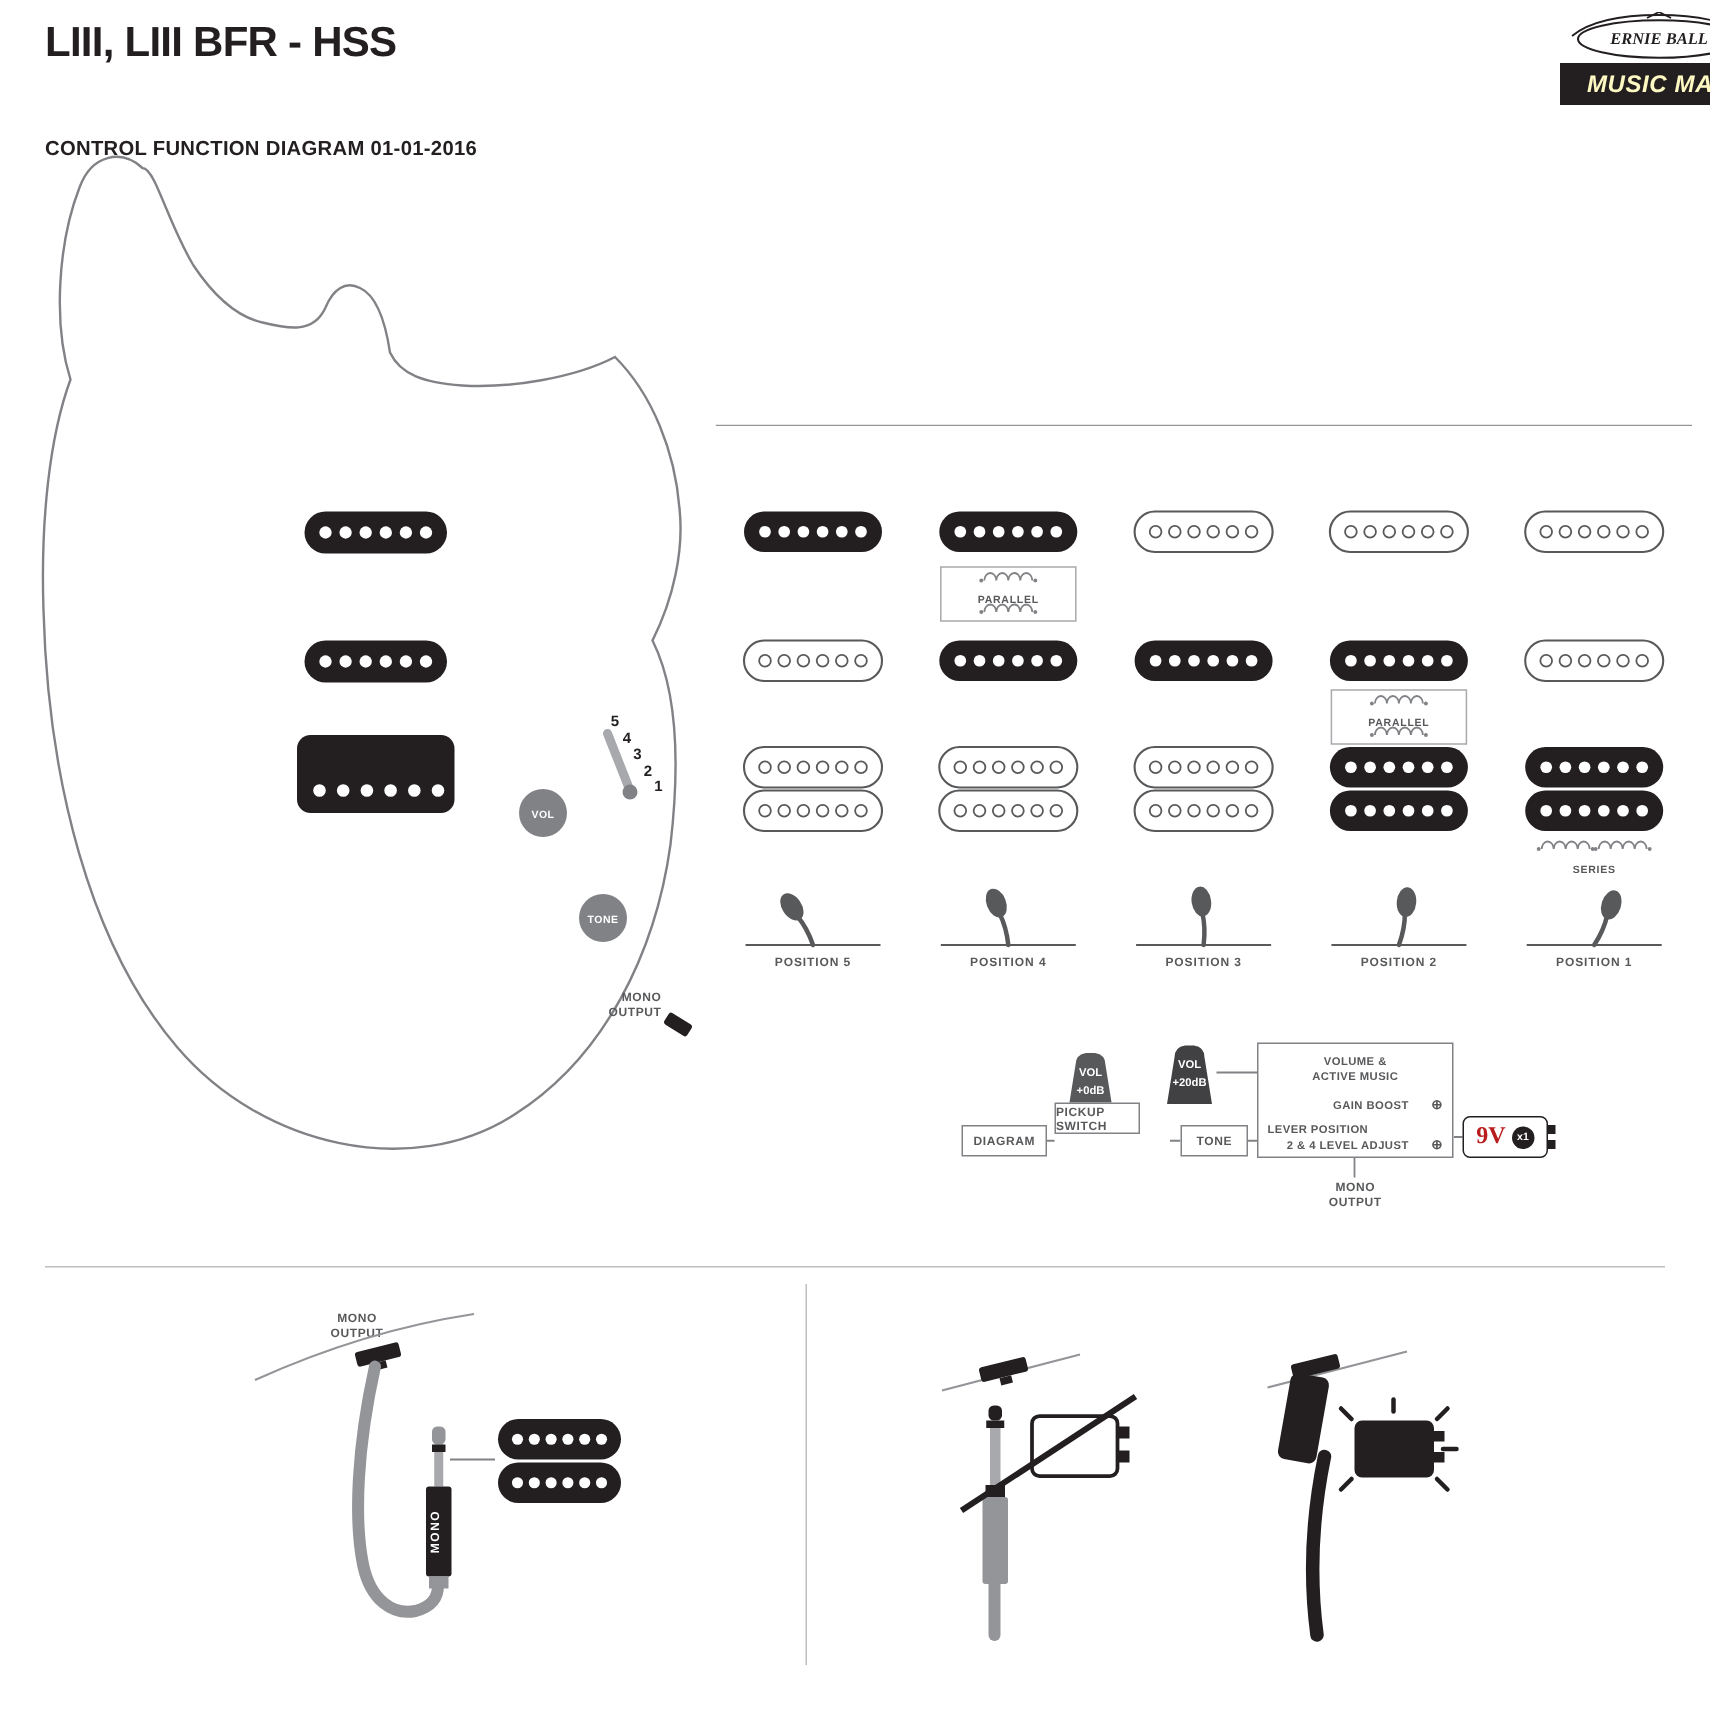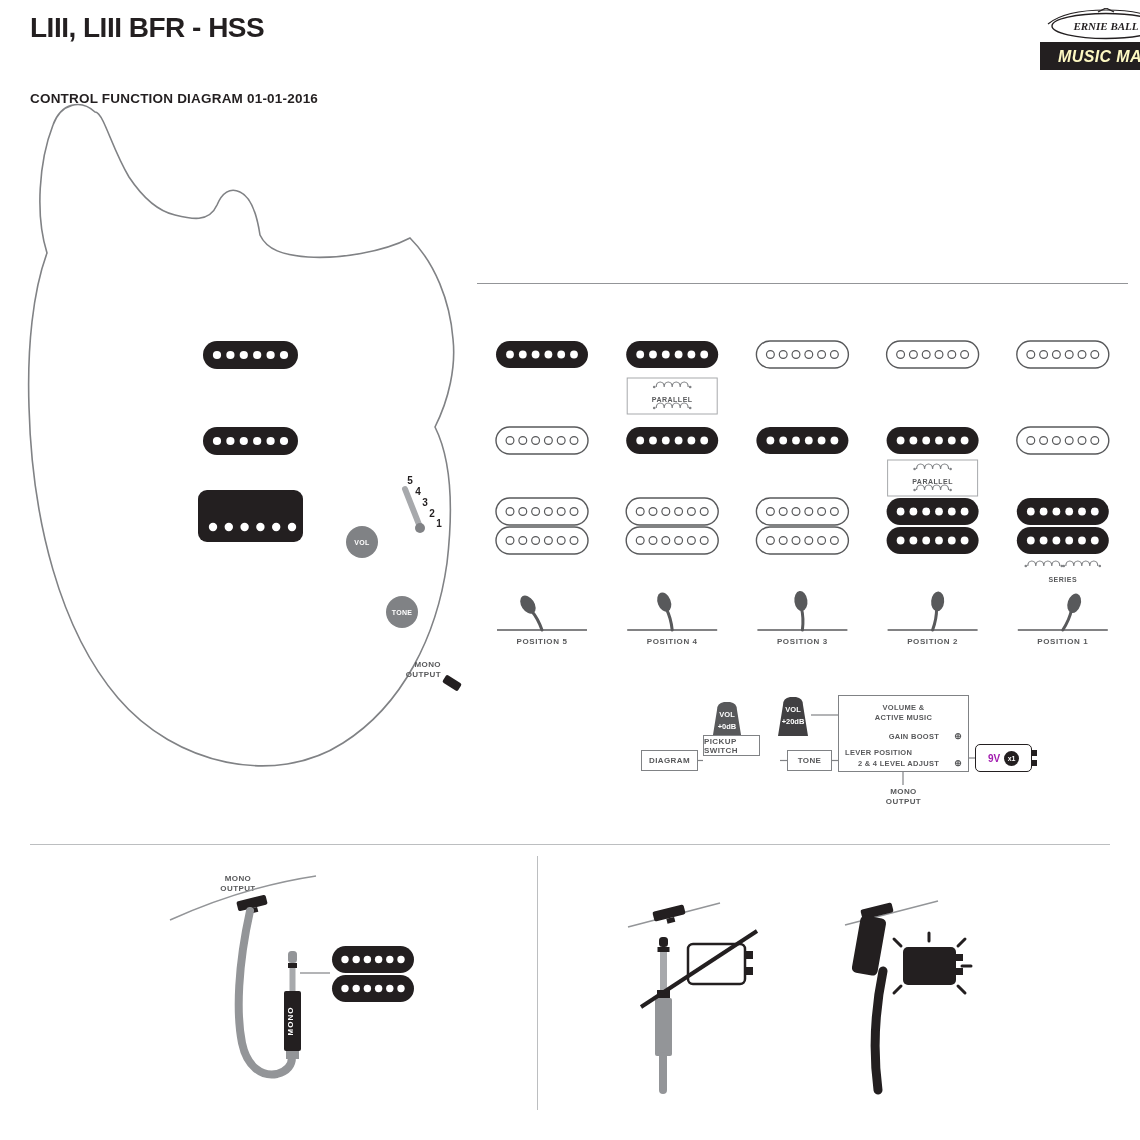--- a/index.html
+++ b/index.html
@@ -39,21 +39,21 @@
   #box-tone    { left:187px; top:60px; width:45px; }
   .sc-preamp { position:absolute; left:238px; top:5px; width:131px; height:77px; border:1px solid #808285;
                background:#fff; color:#58595b; font-size:7.5px; font-weight:bold; letter-spacing:0.3px;
                padding:7px 6px 4px; display:flex; flex-direction:column; gap:2px; }
   .pre-center { text-align:center; line-height:1.3; margin-bottom:7px; }
   .pre-row { display:flex; justify-content:flex-end; align-items:center; gap:15px; }
   .pre-right { text-align:left; margin-top:5px; }
   .adj { font-size:9px; line-height:1; }
   .sc-battery { position:absolute; left:375px; top:54px; width:57px; height:28px; border:1.5px solid #231f20;
                 border-radius:5px; background:#fff; display:flex; align-items:center; justify-content:center; gap:4px; }
-  .bat-v { font-size:10px; font-weight:bold; color:#a21caf; }
+  .bat-v { font-size:16px; font-weight:bold; color:#b91c1c;font-family:Liberation Serif, serif; }
   .bat-count { width:15px; height:15px; border-radius:50%; background:#231f20; color:#fff; font-size:7px;
                font-weight:bold; display:flex; align-items:center; justify-content:center; }
   .bat-term { position:absolute; right:-6px; width:5px; height:6px; background:#231f20; }
   .t1 { top:5px; } .t2 { top:15px; }
   .sc-output { position:absolute; left:273px; top:97px; width:61px; text-align:center; color:#58595b;
                font-size:8px; font-weight:bold; letter-spacing:0.4px; line-height:1.3; }
   .knob-t { font:bold 7.5px "Liberation Sans", sans-serif; fill:#fff; text-anchor:middle; }
 
   
   .hr-rule { position:absolute; left:30px; top:844px; width:1080px; border-top:1px solid #bcbec0; }

